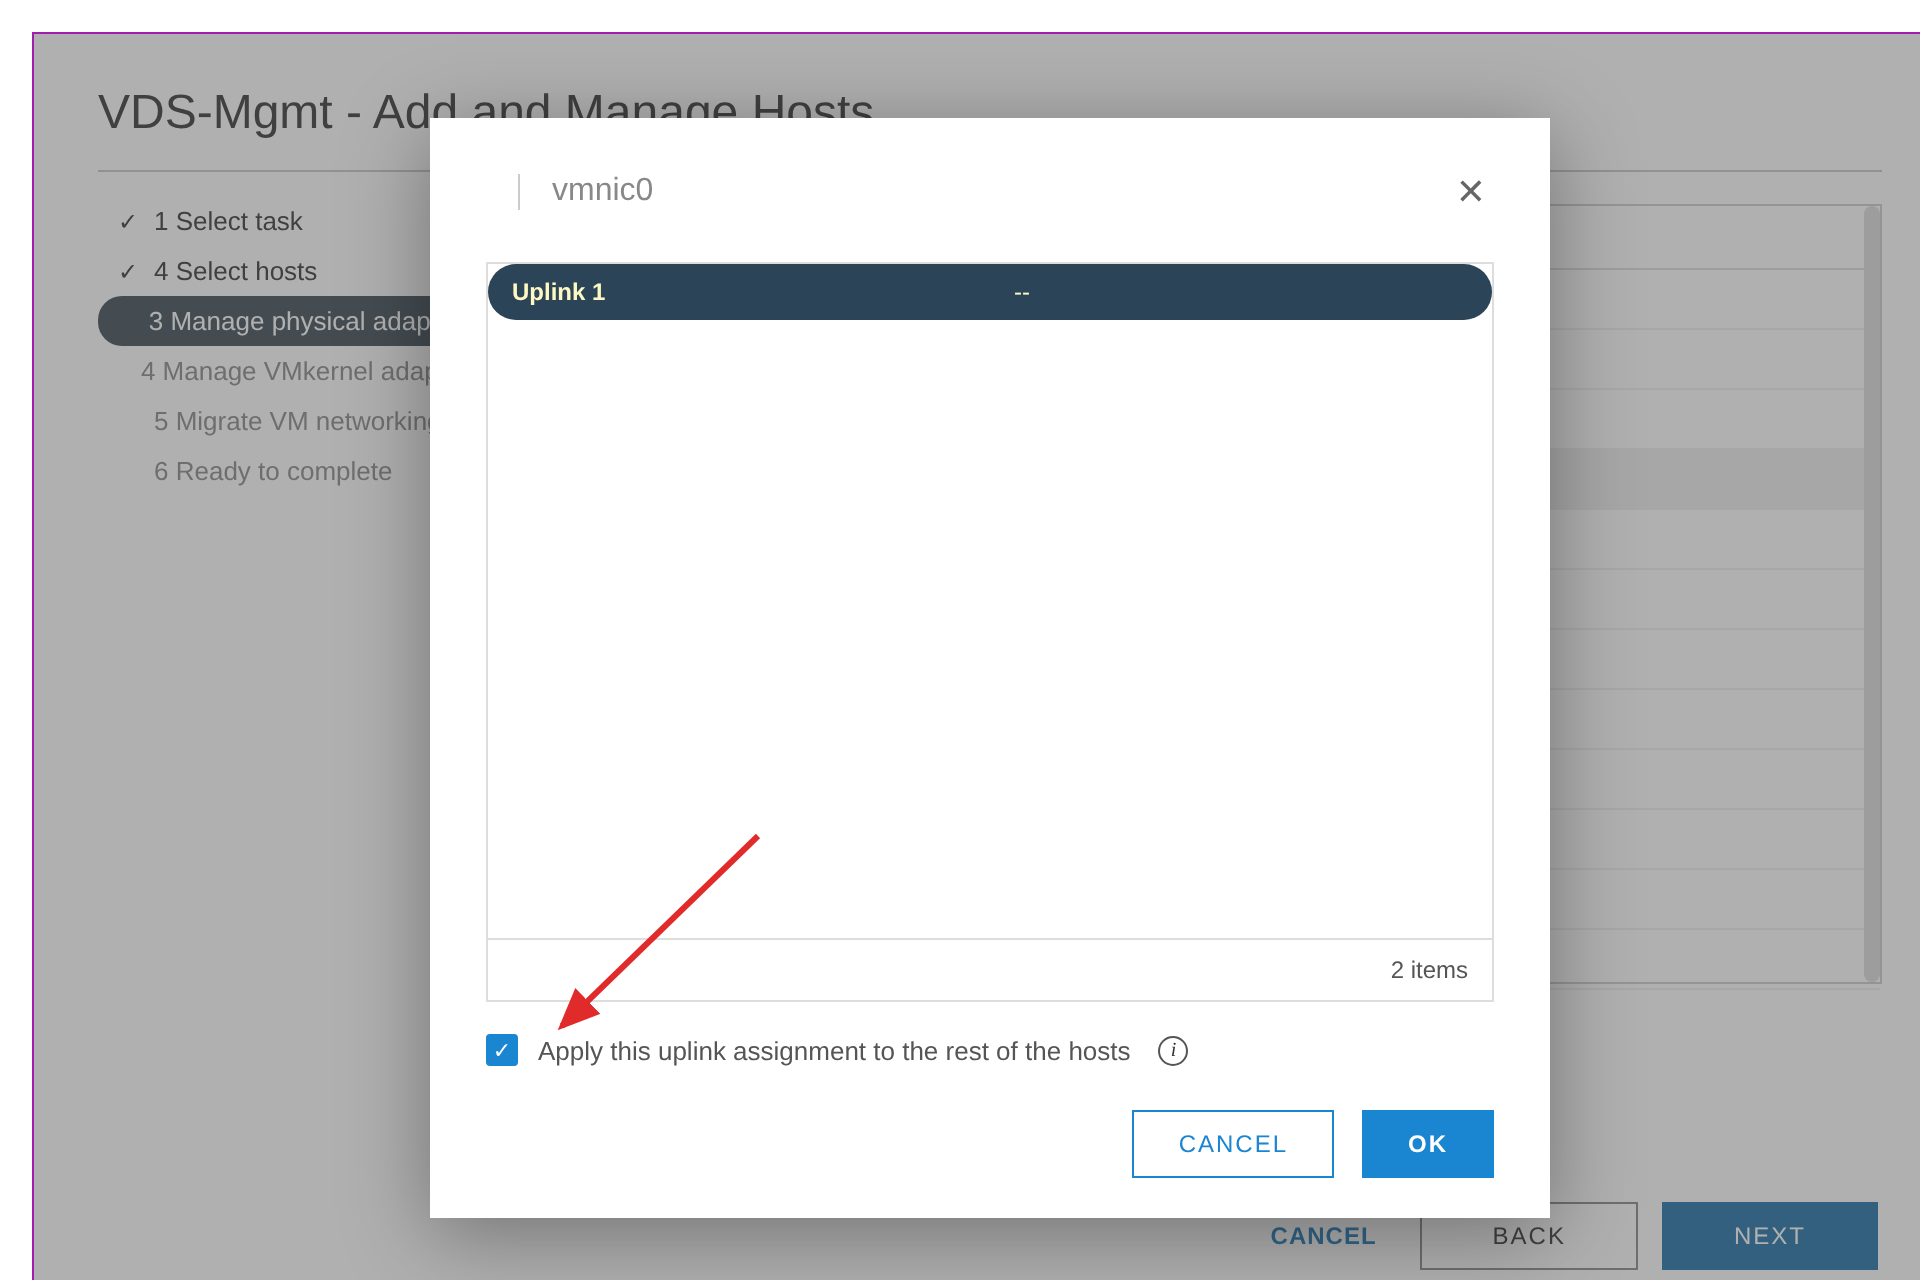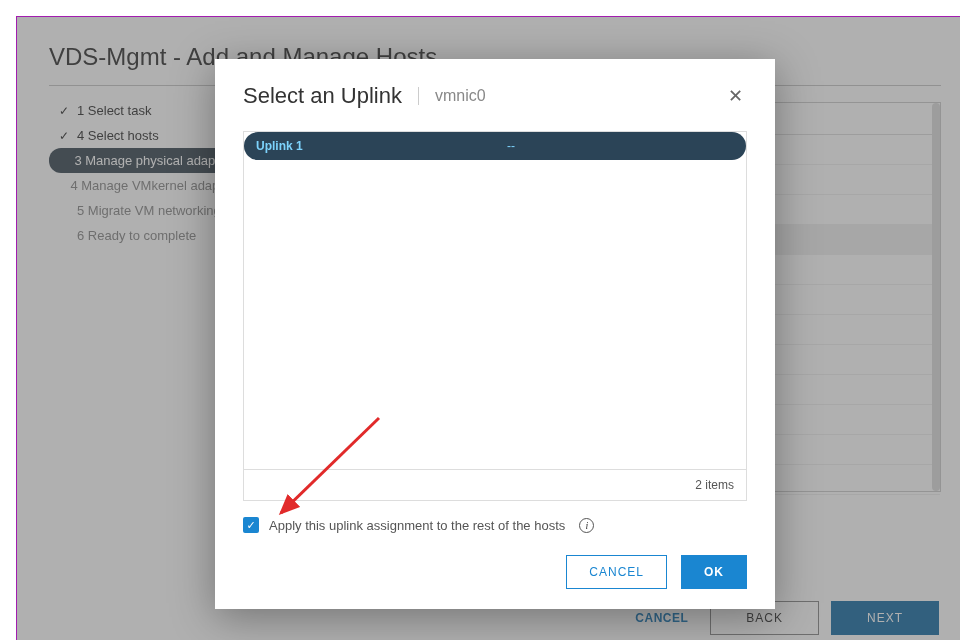--- a/index.html
+++ b/index.html
@@ -79,21 +79,21 @@
   .modal-sub { font-size:16px; color:#888; margin-left:16px; border-left:1px solid #ccc; padding-left:16px; }
   .modal-close { margin-left:auto; font-size:18px; color:#666; cursor:pointer; padding:4px; }
 
   .modal-table { border:1px solid #ddd; flex:1; display:flex; flex-direction:column; position:relative; }
   .thead { display:flex; background:#fafafa; border-bottom:1px solid #ddd; font-size:12px; color:#555; }
   .th { padding:8px 12px; }
   .th.col1 { width:50%; border-right:1px solid #ddd; }
   .th.col2 { width:50%; }
   .trow { display:flex; font-size:12px; }
   .td { padding:7px 12px; width:50%; }
-  .trow.selected { background:#2b4457; color:#7dd3fc; font-weight:600;border-radius:14px; }
+  .trow.selected { background:#2b4457; color:#fef9c3; font-weight:600;border-radius:14px; }
   .trow.selected .td:nth-child(2){ font-weight:400;}
   .tfoot { margin-top:auto; text-align:right; font-size:12px; color:#555; padding:8px 12px; border-top:1px solid #ddd;}
 
   .apply-row { display:flex; align-items:center; margin-top:16px; gap:10px; }
   .cbx {
     width:16px; height:16px; border-radius:2px; background:#1a86d1; display:flex; align-items:center; justify-content:center;
     color:#fff; font-size:11px; cursor:pointer;
   }
   .apply-row .label { font-size:13px; color:#555; }
   .info-icon {
@@ -171,21 +171,20 @@
       <span class="ghost">CANCEL</span>
       <button class="btn">BACK</button>
       <button class="btn primary">NEXT</button>
     </div>
   </div>
 
   <div class="scrim"></div>
 
   <div class="modal">
     <div class="modal-header">
-      <span class="modal-title">Select an Uplink</span>
       <span class="modal-sub">vmnic0</span>
       <span class="modal-close">✕</span>
     </div>
 
     <div class="modal-table">
       <div id="modal-rows">
           <div class="trow selected">
             <div class="td">Uplink 1</div>
             <div class="td">--</div>
           </div>

